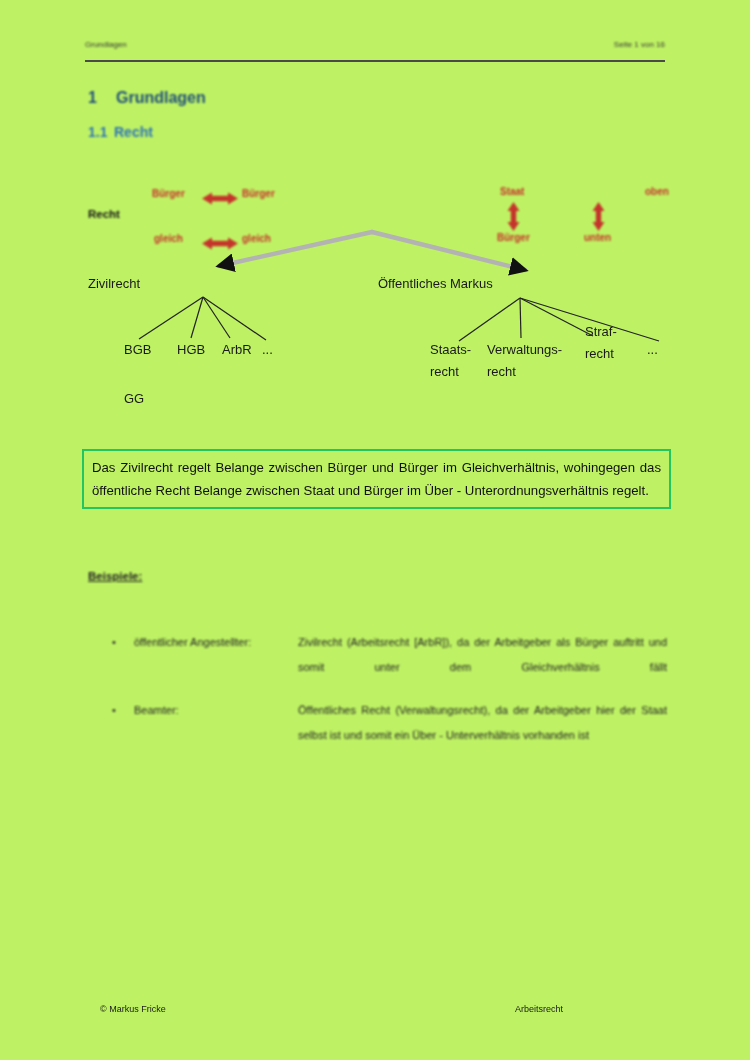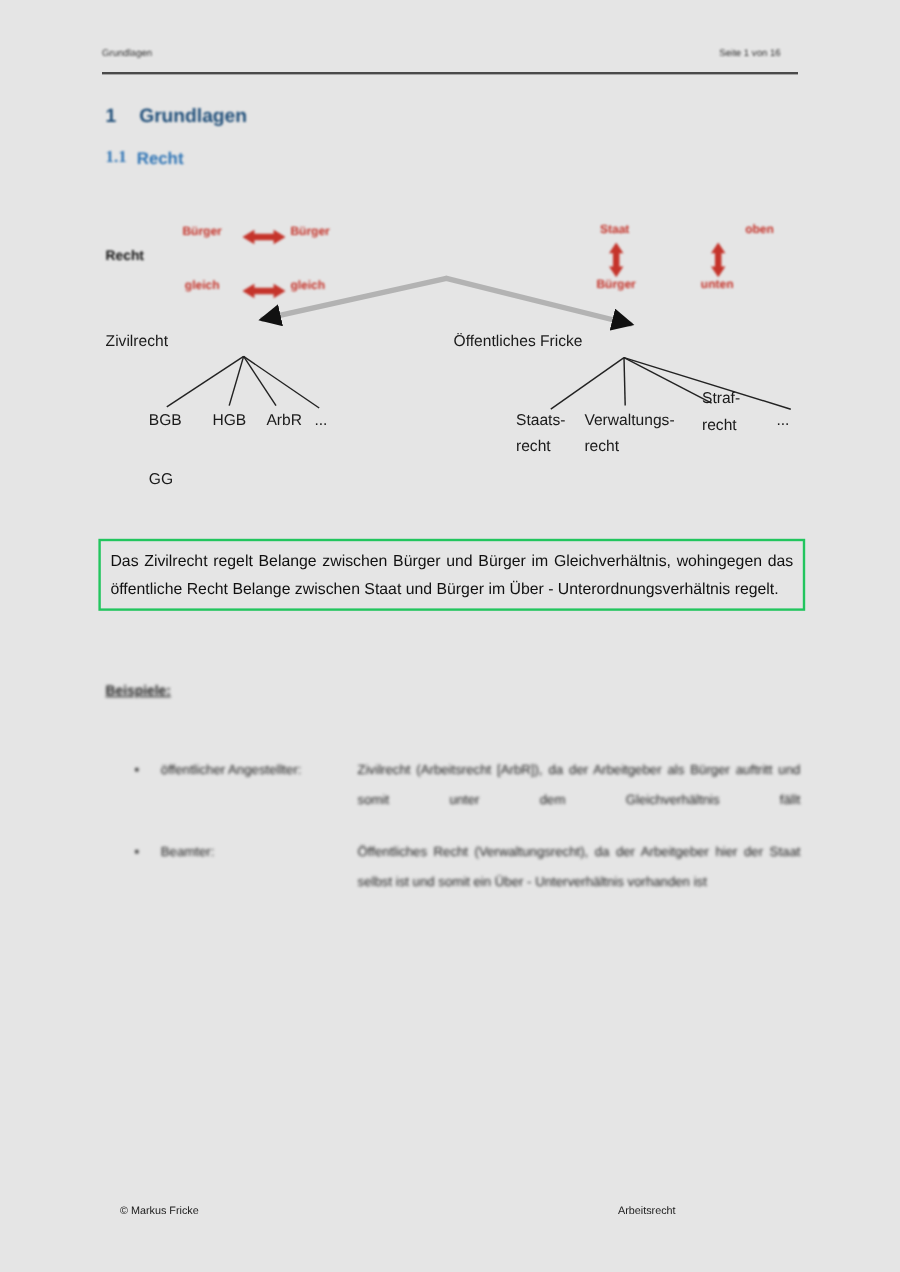--- a/index.html
+++ b/index.html
@@ -1,31 +1,31 @@
 <!DOCTYPE html>
 <html style="--red: #c5342b; --gray_line: #b3b3b3; --blue_h1: #1f4e79; --blue_h2: #2e74b5;"><head>
 <meta charset="utf-8">
 <style>
   html,body{margin:0;padding:0;background:#fff;}
   .page{
-    position:relative;width:750px;height:1060px;background:#e5e5e5;
+    position:relative;width:750px;height:1060px;background:#bef264;
     font-family:"Liberation Sans",sans-serif;color:#1a1a1a;overflow:hidden;
   }
   .abs{position:absolute;}
   
   .bl1{filter:blur(0.8px);}
   .bl2{filter:blur(1.2px);}
 
   .hdr-small{font-size:8px;color:#333;}
   .hdr-rule{left:85px;top:60px;width:580px;height:2px;background:#4a4a4a;}
 
   .h1{left:88px;top:89px;font-size:16px;font-weight:bold;color:var(--blue_h1);display:flex;}
   .h1 .num{width:28px;}
   .h2{left:88px;top:124px;font-size:14px;font-weight:bold;color:var(--blue_h2);display:flex;}
-  .h2 .num{width:26px;font-family:Liberation Serif, serif;}
+  .h2 .num{width:26px;}
 
   .red{color:var(--red);font-weight:bold;font-size:10px;}
   .blk-bold{color:#111;font-weight:bold;font-size:11.5px;}
 
   .tree-label{font-size:13px;color:#1a1a1a;text-align:right;}
   .tree-node{font-size:13px;color:#1a1a1a;}
 
   svg.lines{position:absolute;left:0;top:0;pointer-events:none;}
 
   .rulebox{
@@ -43,21 +43,21 @@
   .desc-justify-last{text-align-last:justify;}
 
   .ftr{font-size:9px;color:#1a1a1a;}
 </style>
 </head>
 <body>
 
 <div class="page">
 
   <div class="abs hdr-small bl1" style="left:85px;top:40px;">Grundlagen</div>
-  <div class="abs hdr-small bl1" style="left:585px;top:40px;width:80px;text-align:center;">Seite 1 von 16</div>
+  <div class="abs hdr-small bl1" style="left:585px;top:40px;width:80px;text-align:right;">Seite 1 von 16</div>
   <div class="abs hdr-rule"></div>
 
   <div class="abs h1 bl1">
     <span class="num">1</span>
     <span>Grundlagen</span>
   </div>
   <div class="abs h2 bl1">
     <span class="num">1.1</span>
     <span>Recht</span>
   </div>
@@ -81,21 +81,21 @@
   </div>
 
   <div class="abs red bl1" style="left:500px;top:186px;">Staat</div>
   <div class="abs red bl1" style="left:497px;top:232px;">Bürger</div>
   <div class="abs bl1" style="left:507px;top:202px;">
     <svg width="13" height="29">
         <path style="fill:var(--red)" d="M6.5,0 L12.5,9 L9.2,9 L9.2,20 L12.5,20 L6.5,29 L0.5,20 L3.8,20 L3.8,9 L0.5,9 Z"></path>
       </svg>
   </div>
 
-  <div class="abs red bl1" style="left:585px;top:186px;padding-left:36px;">oben</div>
+  <div class="abs red bl1" style="left:609px;top:186px;padding-left:36px;">oben</div>
   <div class="abs red bl1" style="left:584px;top:232px;">unten</div>
   <div class="abs bl1" style="left:592px;top:202px;">
     <svg width="13" height="29">
         <path style="fill:var(--red)" d="M6.5,0 L12.5,9 L9.2,9 L9.2,20 L12.5,20 L6.5,29 L0.5,20 L3.8,20 L3.8,9 L0.5,9 Z"></path>
       </svg>
   </div>
 
   <svg class="lines" width="750" height="1060">
     <defs>
       <marker id="arr" viewBox="0 0 10 10" refX="8" refY="5" markerWidth="4.2" markerHeight="4.2" orient="auto" markerUnits="strokeWidth">
@@ -115,21 +115,21 @@
 
     <g stroke="#222" stroke-width="1.2">
       <line x1="520" y1="298" x2="459" y2="341"></line>
       <line x1="520" y1="298" x2="521" y2="338"></line>
       <line x1="520" y1="298" x2="593" y2="336"></line>
       <line x1="520" y1="298" x2="659" y2="341"></line>
     </g>
   </svg>
 
   <div class="abs tree-label" style="left:88px;top:276px;">Zivilrecht</div>
-  <div class="abs tree-label" style="left:378px;top:276px;">Öffentliches Fricke</div>
+  <div class="abs tree-label" style="left:378px;top:276px;">Öffentliches Markus</div>
 
   <div class="abs tree-node" style="left:124px;top:342px;">BGB</div>
   <div class="abs tree-node" style="left:177px;top:342px;">HGB</div>
   <div class="abs tree-node" style="left:222px;top:342px;">ArbR</div>
   <div class="abs tree-node" style="left:262px;top:342px;">...</div>
   <div class="abs tree-node" style="left:124px;top:391px;">GG</div>
 
   <div class="abs tree-node" style="left:430px;top:342px;">
     <div>Staats-</div>
     <div style="margin-top:7px;">recht</div>

